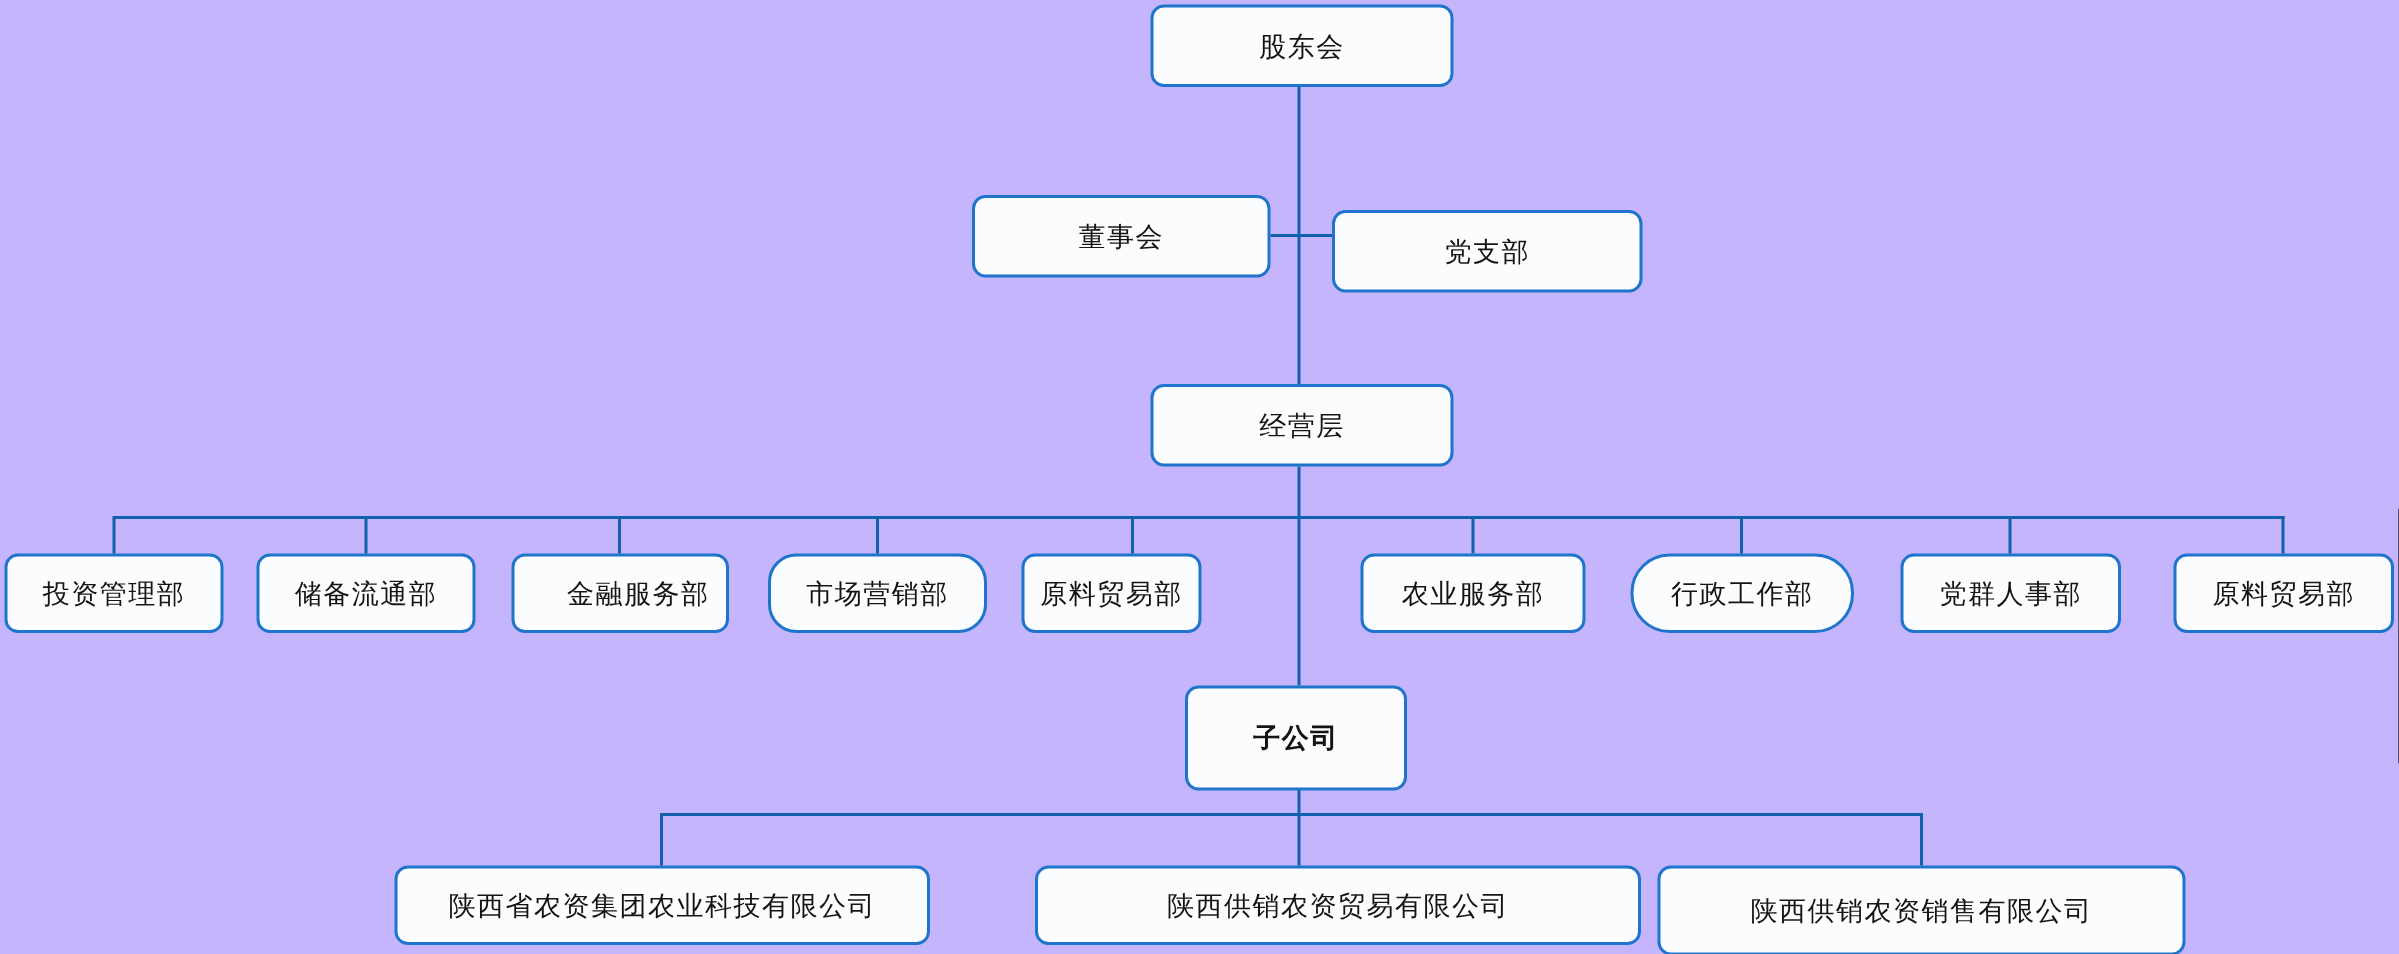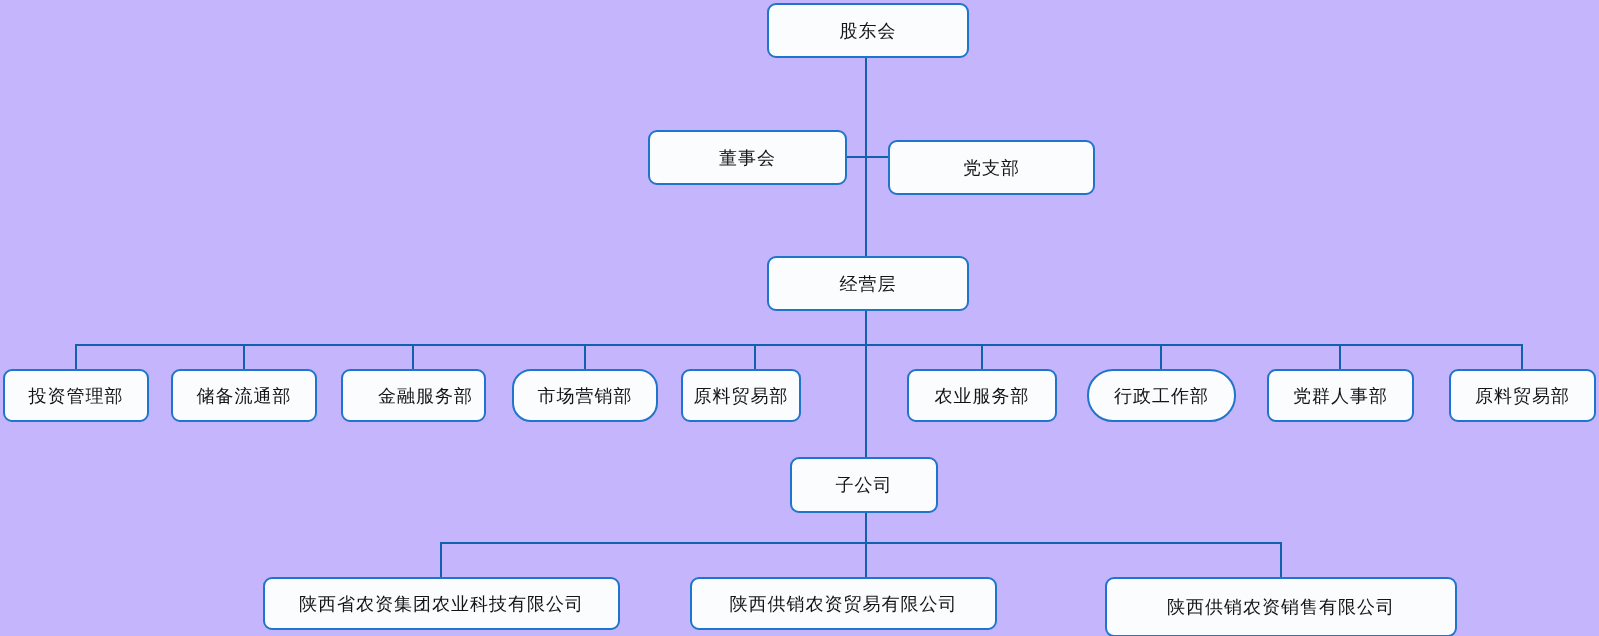--- a/index.html
+++ b/index.html
@@ -60,19 +60,19 @@
   <div class="node" style="left:3px;top:369px;width:146px;height:53px;">投资管理部</div>
   <div class="node" style="left:171px;top:369px;width:146px;height:53px;">储备流通部</div>
   <div class="node" style="left:341px;top:369px;width:145px;height:53px;padding-left:24px;">金融服务部</div>
   <div class="node" style="left:512px;top:369px;width:146px;height:53px;border-radius:19px;">市场营销部</div>
   <div class="node" style="left:681px;top:369px;width:120px;height:53px;">原料贸易部</div>
   <div class="node" style="left:907px;top:369px;width:150px;height:53px;">农业服务部</div>
   <div class="node" style="left:1087px;top:369px;width:149px;height:53px;border-radius:26px;">行政工作部</div>
   <div class="node" style="left:1267px;top:369px;width:147px;height:53px;">党群人事部</div>
   <div class="node" style="left:1449px;top:369px;width:147px;height:53px;">原料贸易部</div>
 
-  <div class="node" style="left:790px;top:457px;width:148px;height:56px;">子公司</div>
+  <div class="node" style="left:790px;top:457px;width:148px;height:70px;font-weight:bold;">子公司</div>
 
   <div class="node" style="left:263px;top:577px;width:357px;height:53px;">陕西省农资集团农业科技有限公司</div>
-  <div class="node" style="left:690px;top:577px;width:307px;height:53px;">陕西供销农资贸易有限公司</div>
+  <div class="node" style="left:690px;top:577px;width:404px;height:53px;">陕西供销农资贸易有限公司</div>
   <div class="node" style="left:1105px;top:577px;width:352px;height:60px;">陕西供销农资销售有限公司</div>
 
 </div>
 
 </body></html>

